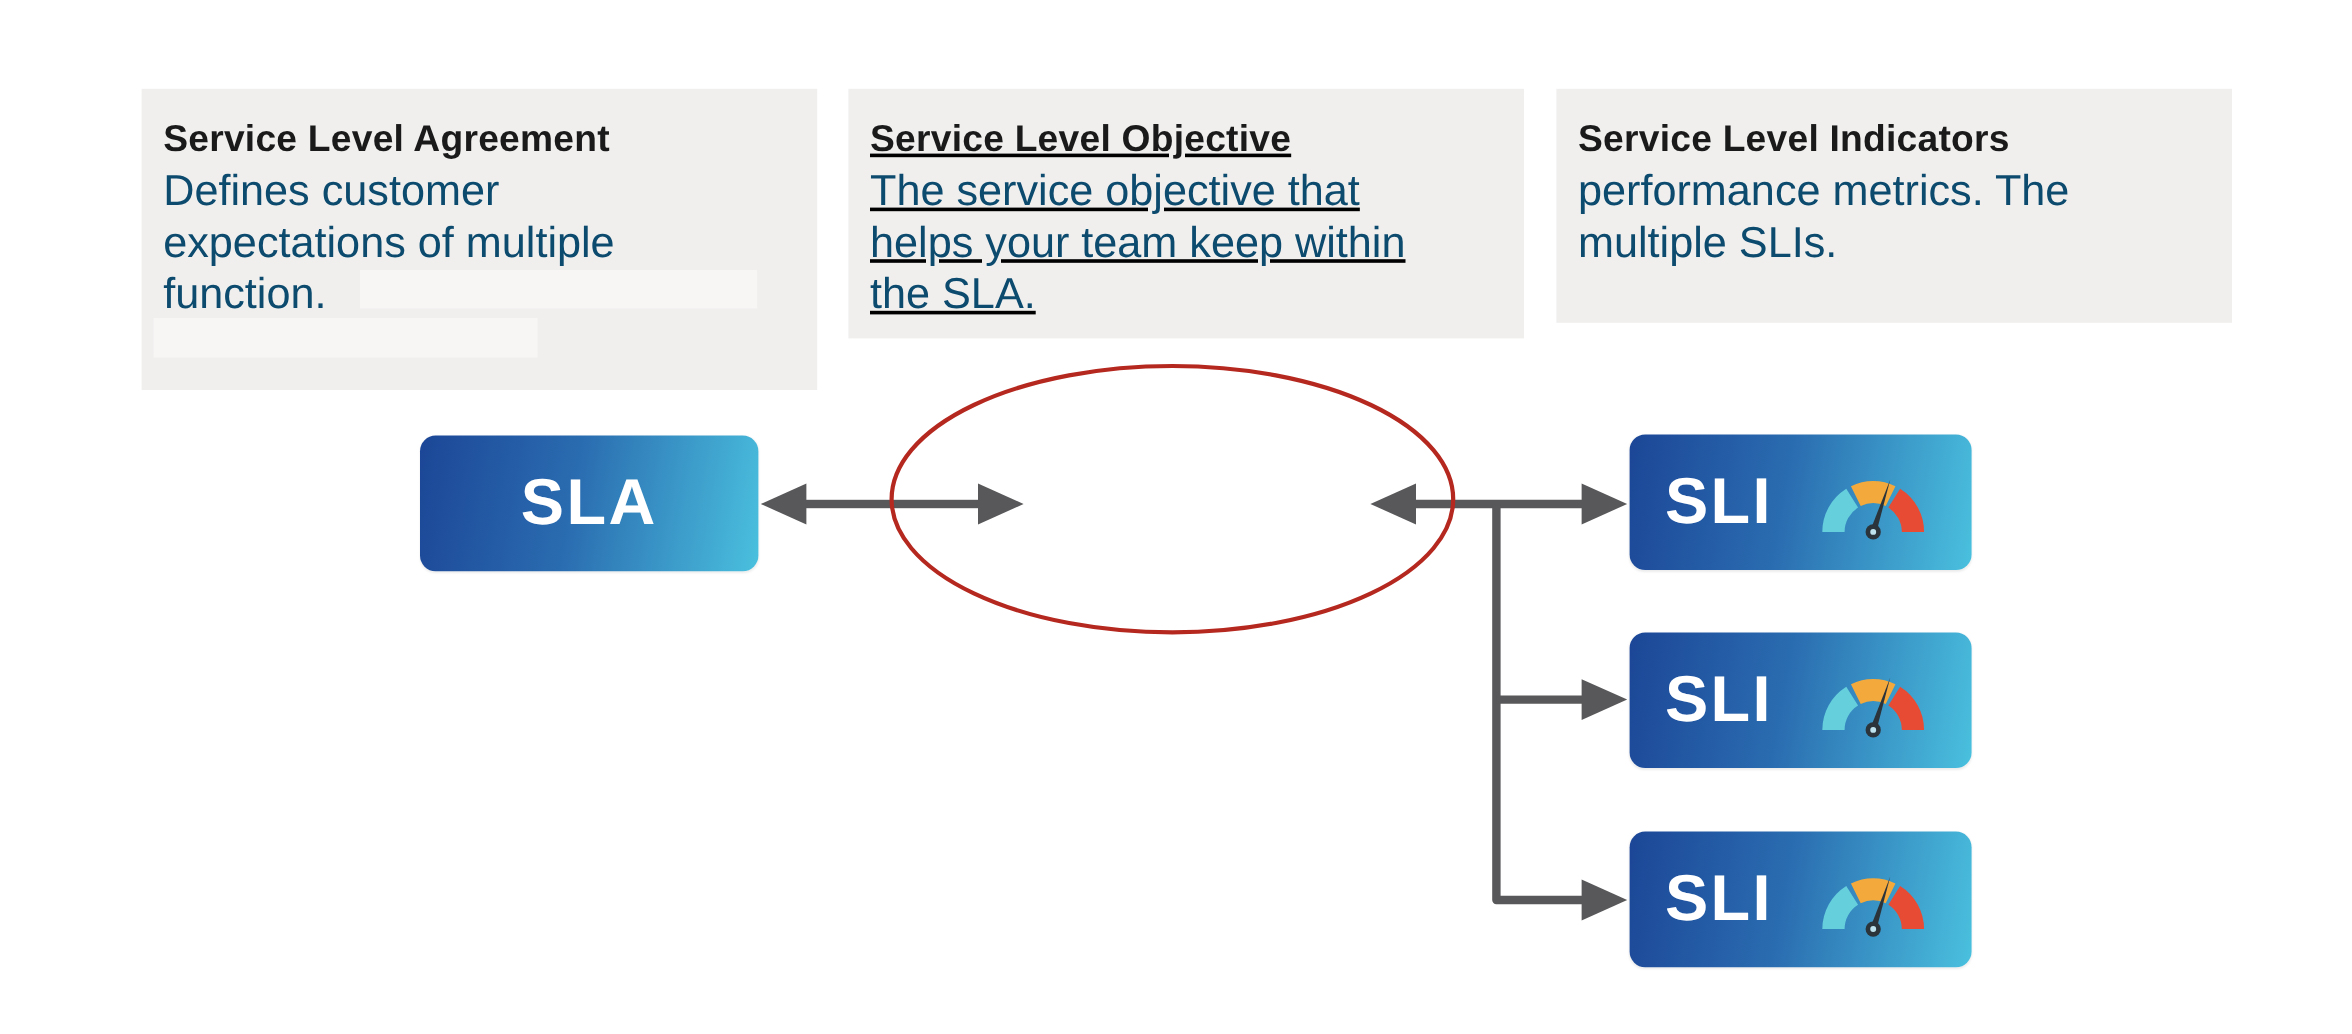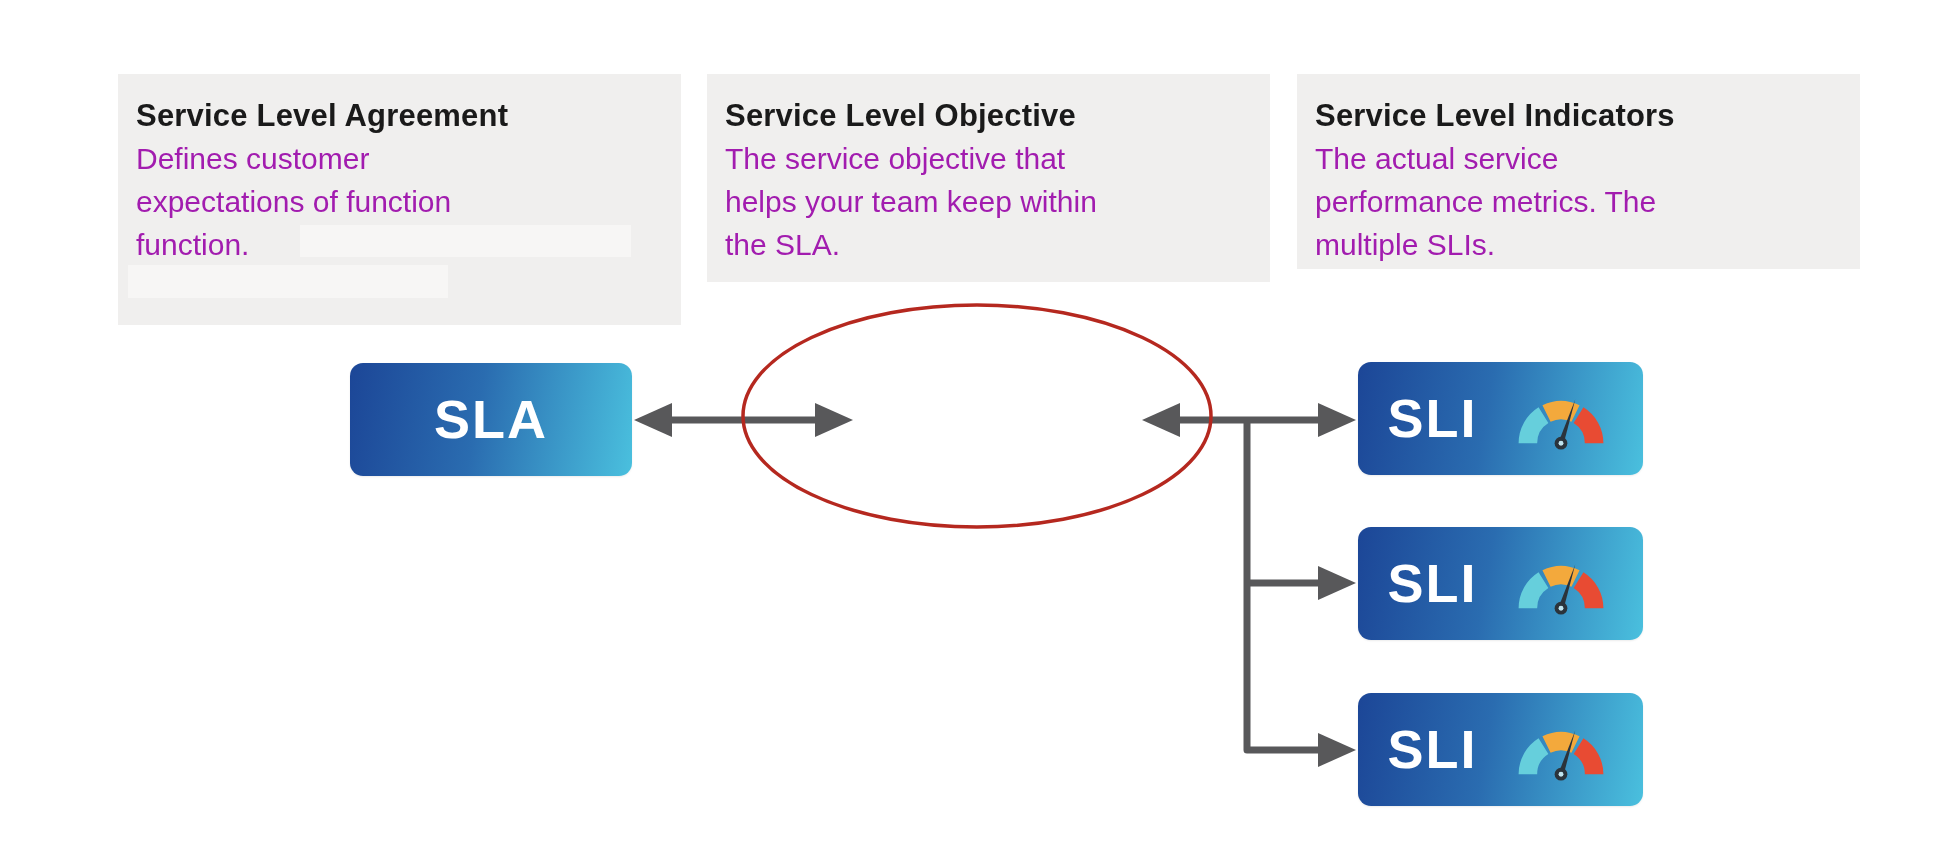--- a/index.html
+++ b/index.html
@@ -6,28 +6,28 @@
   .canvas{
     position:relative;width:1960px;height:862px;background:#ffffff;overflow:hidden;
     font-family:"Liberation Sans","DejaVu Sans",sans-serif;
   }
   
   .card{
     position:absolute;top:74px;width:563px;background:#f0efee;
     padding:20px 32px 0 18px;box-sizing:border-box;
   }
   .card1{left:118px;height:251px;}
-  .card2{left:707px;height:208px;}
+  .card2{left:707px;height:208px;text-decoration:underline;}
   .card3{left:1297px;height:195px;}
   .card-title{
     font-size:31px;line-height:43px;font-weight:bold;color:#1a1a1a;
     letter-spacing:0.2px;white-space:nowrap;
   }
   .card-line{
-    font-size:30px;line-height:43px;color:#a21caf;white-space:nowrap;
+    font-size:36px;line-height:43px;color:#0c4a6e;white-space:nowrap;
   }
   .redact{position:absolute;background:#f7f6f5;}
   .redact-1{left:182px;top:151px;width:331px;height:32px;}
   .redact-2{left:10px;top:191px;width:320px;height:33px;}
   
   .node{
     position:absolute;height:113px;border-radius:13px;
     background:linear-gradient(100deg,#1c4697 0%,#2a6cb0 45%,#4ac0de 100%);
     display:flex;align-items:center;justify-content:center;
     box-shadow:0 1px 2px rgba(0,0,0,0.08);
@@ -51,36 +51,35 @@
   }
 </style>
 </head>
 <body>
 
 <div class="canvas">
 
   <section class="card card1">
     <div class="card-title">Service Level Agreement</div>
     <div class="card-line">Defines customer</div>
-    <div class="card-line">expectations of function</div>
+    <div class="card-line">expectations of multiple</div>
     <div class="card-line">function.</div>
     <span class="redact redact-1"></span>
     <span class="redact redact-2"></span>
   </section>
 
   <section class="card card2">
     <div class="card-title">Service Level Objective</div>
     <div class="card-line">The service objective that</div>
     <div class="card-line">helps your team keep within</div>
     <div class="card-line">the SLA.</div>
   </section>
 
   <section class="card card3">
     <div class="card-title">Service Level Indicators</div>
-    <div class="card-line">The actual service</div>
     <div class="card-line">performance metrics. The</div>
     <div class="card-line">multiple SLIs.</div>
   </section>
 
   <div class="node node-sla">
     <span class="node-label">SLA</span>
   </div>
 
 
   <div class="node node-sli node-sli1">

